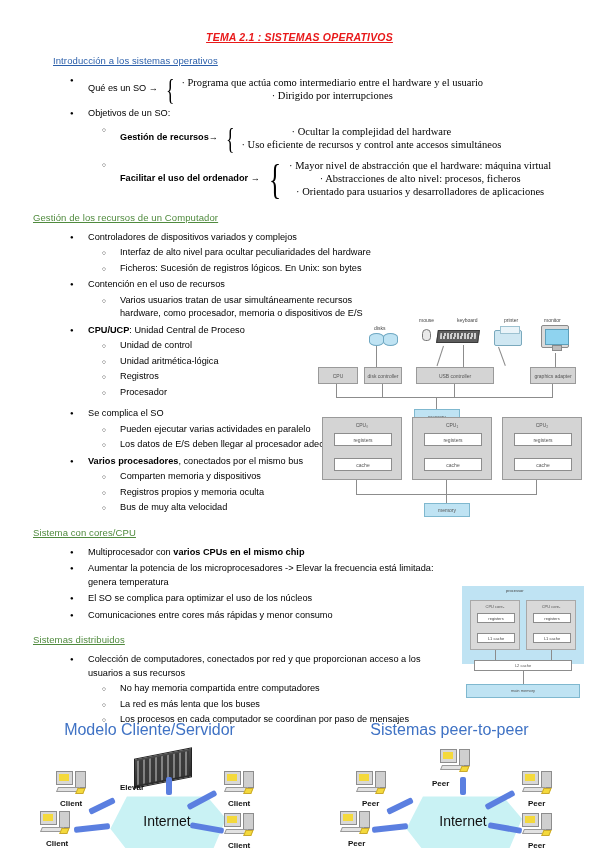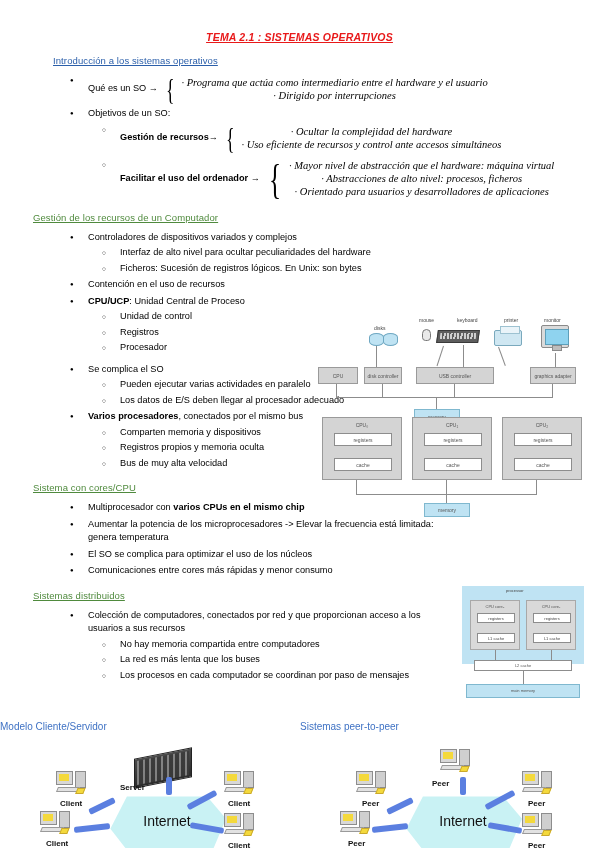--- a/index.html
+++ b/index.html
@@ -82,21 +82,21 @@
   .brace {
     font-size:30px;
     line-height:1;
     font-family:"Liberation Serif", serif;
     margin:0 4px 0 5px;
     font-weight:300;
     transform:scaleX(.6);
     display:inline-block;
   }
   .brace.tall { font-size:42px; }
-  .brace-lines { display:flex; flex-direction:column;font-style:italic; }
+  .brace-lines { display:flex; flex-direction:column; }
   .brace-lines div { line-height:13px; white-space:nowrap; }
   .ctr { text-align:center; }
 
   
   .fig { position:absolute; }
   .box {
     position:absolute;
     background:#d4d4d4;
     border:1px solid #9a9a9a;
     font-size:5px;
@@ -176,21 +176,21 @@
     font-size:4px; color:#444;
     display:flex; align-items:center; justify-content:center;
   }
 
   
   .net { position:absolute; top:690px; width:299px; height:158px; }
   #net-cs { left:0; }
   #net-p2p { left:300px; }
   .net-title {
     position:absolute; top:0; left:0; width:100%;
-    text-align:left; color:#3f72c4; font-size:10px;
+    text-align:center; color:#3f72c4; font-size:16px;
   }
   .cloud {
     position:absolute;
     background:#c9f2f4;
     width:118px; height:62px;
     clip-path:polygon(16% 4%,84% 4%,100% 40%,88% 94%,20% 100%,2% 56%);
   }
   .cloud-text {
     position:absolute; width:118px; text-align:center;
     font-size:14px; color:#111;
@@ -288,25 +288,29 @@
   <ul class="lvl1">
     <li>
       <span>Controladores de dispositivos variados y complejos</span>
       <ul class="lvl2">
         <li class="narrow"><span>Interfaz de alto nivel para ocultar peculiaridades del hardware</span></li>
         <li class="narrow"><span>Ficheros: Sucesión de registros lógicos. En Unix: son bytes</span></li>
       </ul>
     </li>
     <li>
       <span>Contención en el uso de recursos</span>
+      <ul class="lvl2">
+        <li class="narrow"><span>Varios usuarios tratan de usar simultáneamente recursos hardware, como procesador, memoria o dispositivos de E/S</span></li>
+      </ul>
     </li>
     <li>
       <span class="b">CPU/UCP</span><span>: Unidad Central de Proceso</span>
       <ul class="lvl2">
         <li><span>Unidad de control</span></li>
+        <li><span>Unidad aritmética-lógica</span></li>
         <li><span>Registros</span></li>
         <li><span>Procesador</span></li>
       </ul>
     </li>
   </ul>
 
   <ul class="lvl1">
     <li>
       <span>Se complica el SO</span>
       <ul class="lvl2">
@@ -423,21 +427,21 @@
     </div>
     <div class="box white" style="left:12px; top:80px; width:98px; height:11px; font-size:4px;">L2 cache</div>
     <span class="wire" style="left:61px; top:91px; width:1px; height:13px;"></span>
     <div class="box blue" style="left:4px; top:104px; width:114px; height:14px; font-size:4px;">main memory</div>
   </div>
 
   <div class="net" id="net-cs">
     <div class="net-title">Modelo Cliente/Servidor</div>
 
     <div class="server-rack" style="left:134px; top:32px;"></div>
-    <span class="pc-lbl" style="left:120px; top:62px;">Server</span>
+    <span class="pc-lbl" style="left:120px; top:62px;">Elevar</span>
     <span class="link" style="left:160px; top:62px; width:18px; transform:rotate(90deg);"></span>
 
     <div class="cloud" style="left:108px; top:73px;"></div>
     <div class="cloud-text" style="left:108px; top:92px;">Internet</div>
 
     <div class="pc" style="left:56px; top:50px;">
         <span class="tower"></span>
         <span class="scr"></span>
         <span class="kb"></span>
       </div>

